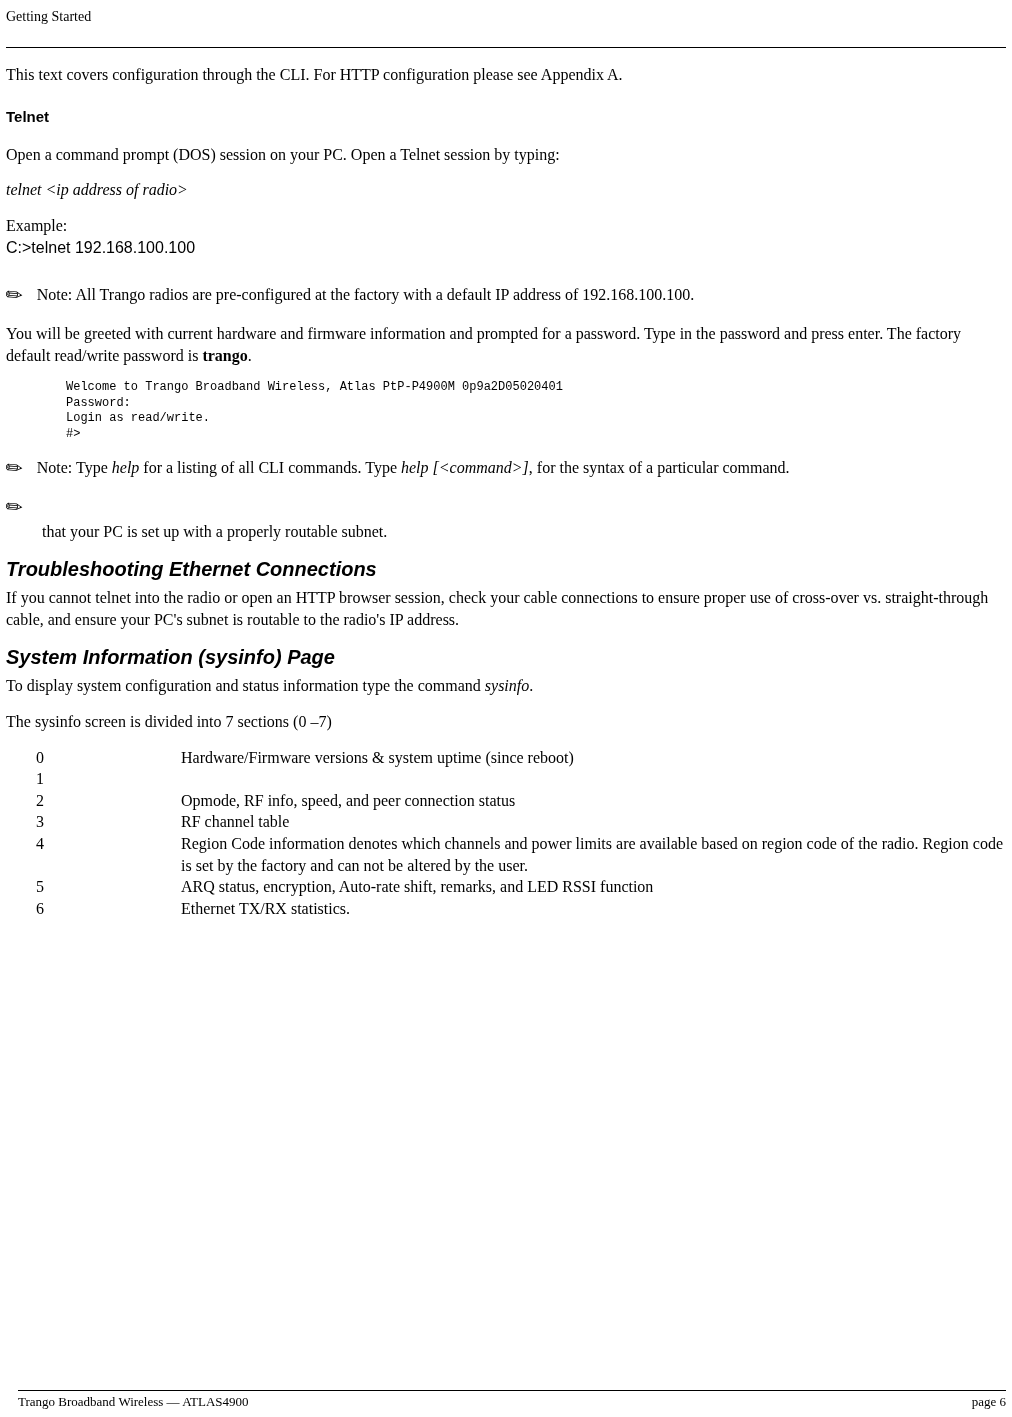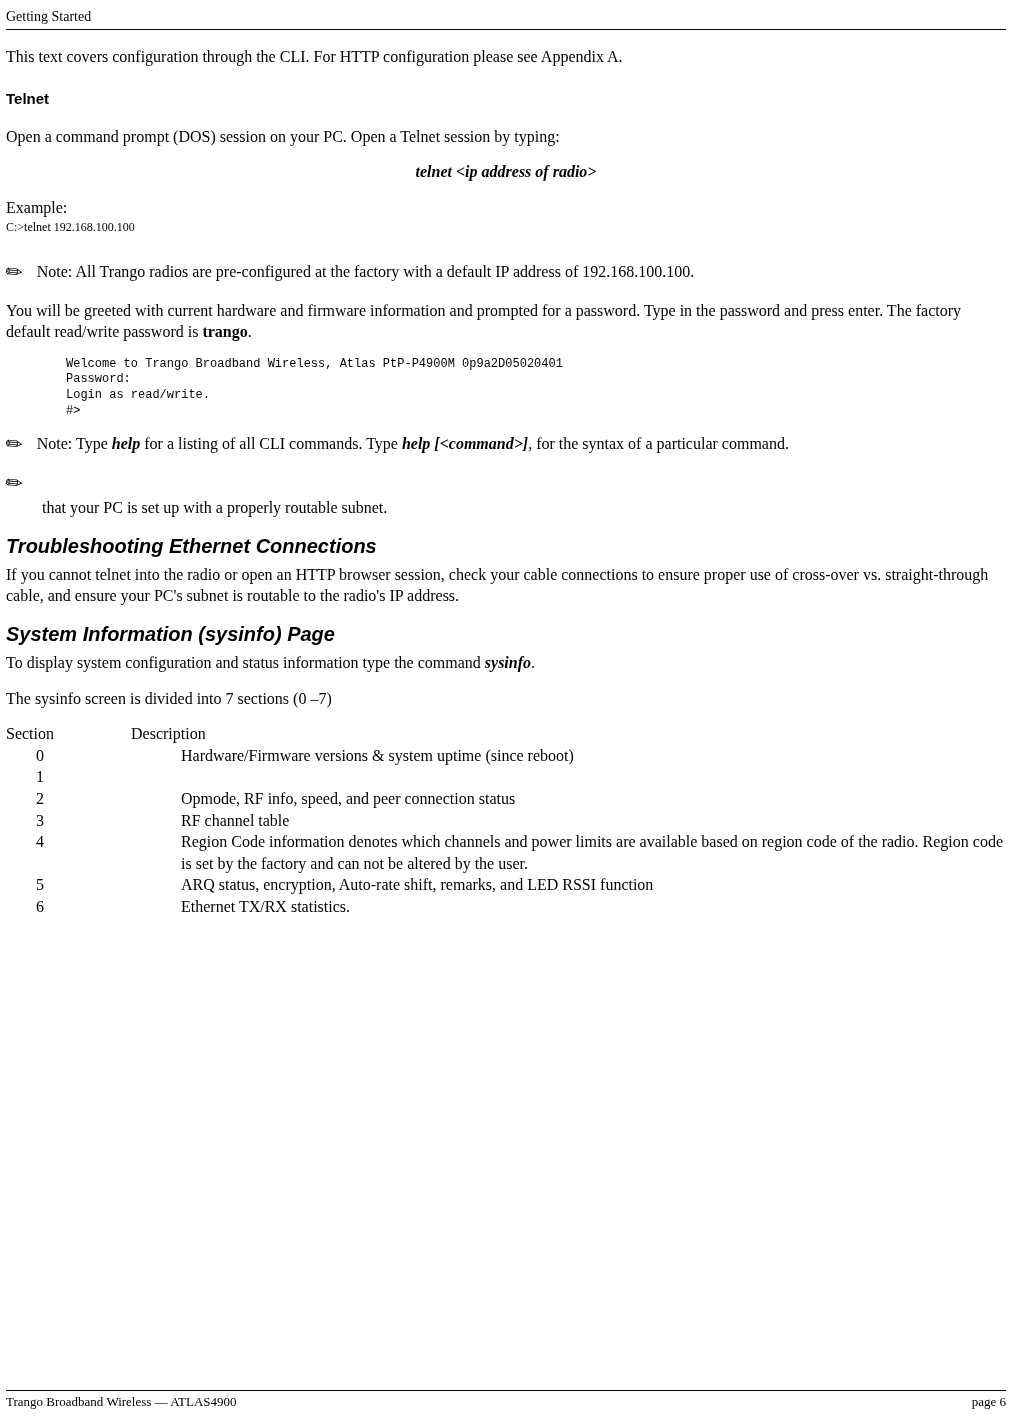--- a/index.html
+++ b/index.html
@@ -8,43 +8,43 @@
       line-height: 1.35;
       margin: 0;
       padding: 8px 6px;
       width: 1012px;
       box-sizing: border-box;
       color: #000;
     }
     .header-line {
       font-size: 14px;
       border-bottom: 1px solid #000;
-      padding-bottom: 2px;
+      padding-bottom: 20px;
       margin-bottom: 16px;
     }
     .section-heading-sans {
       font-family: Verdana, Arial, sans-serif;
       font-weight: bold;
       font-size: 15px;
       margin-top: 22px;
       margin-bottom: 16px;
     }
     .section-heading-italic {
       font-family: Arial, Helvetica, sans-serif;
       font-weight: bold;
       font-style: italic;
       font-size: 20px;
       margin-bottom: 4px;
     }
     p {
       margin: 0 0 14px 0;
     }
     .monospace {
-      font-family: Liberation Serif, serif;
-      font-size: 12px;
+      font-family: Liberation Sans, sans-serif;
+      font-size: 16px;
       white-space: pre;
     }
     .code-block {
       font-family: 'Courier New', Courier, monospace;
       font-size: 12px;
       white-space: pre;
       margin: 14px 0 14px 60px;
       line-height: 1.3;
     }
     .note-row {
@@ -61,23 +61,22 @@
     .note-text {
       flex: 1;
     }
     .note-indent {
       margin-left: 36px;
     }
     .bold {
       font-weight: bold;
     }
     .bold-italic {
-      font-weight: bold;
+      font-weight: normal;
       font-style: italic;
-      text-align: center;
     }
     .section-list {
       margin-top: 0;
     }
     .section-table-row {
       display: flex;
       margin: 0;
     }
     .st-col1 {
       width: 125px;
@@ -85,21 +84,21 @@
     }
     .st-col2 {
       flex: 1;
       padding-left: 20px;
     }
     .st-header .st-col1 { padding-left: 0; }
     .st-header .st-col2 { padding-left: 0; }
     .footer {
       position: absolute;
       top: 1390px;
-      left: 6px;
+      left: 18px;
       right: 6px;
       border-top: 1px solid #000;
       font-size: 13px;
       display: flex;
       justify-content: space-between;
       padding-top: 2px;
     }
   </style>
 </head>
 <body>
@@ -150,24 +149,20 @@
 <p>If you cannot telnet into the radio or open an HTTP browser session, check your cable connections to ensure proper use of cross-over vs. straight-through cable, and ensure your PC's subnet is routable to the radio's IP address.</p>
 
 <div class="section-heading-italic">System Information (sysinfo) Page</div>
 <p>
   <span>To display system configuration and status information type the command </span><span class="bold-italic">sysinfo</span><span>.</span>
 </p>
 
 <p>The sysinfo screen is divided into 7 sections (0 –7)</p>
 
 <div class="section-list">
-  <div class="section-table-row st-header">
-    <div class="st-col1">Section</div>
-    <div class="st-col2">Description</div>
-  </div>
   <div class="section-table-row">
     <div class="st-col1">0</div>
     <div class="st-col2">Hardware/Firmware versions &amp; system uptime (since reboot)</div>
   </div>
   <div class="section-table-row">
     <div class="st-col1">1</div>
   </div>
   <div class="section-table-row">
     <div class="st-col1">2</div>
     <div class="st-col2">Opmode, RF info, speed, and peer connection status</div>

